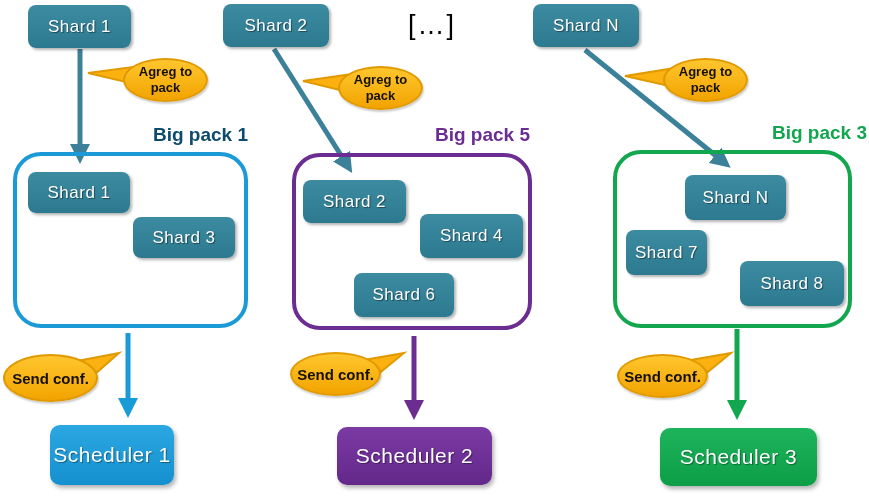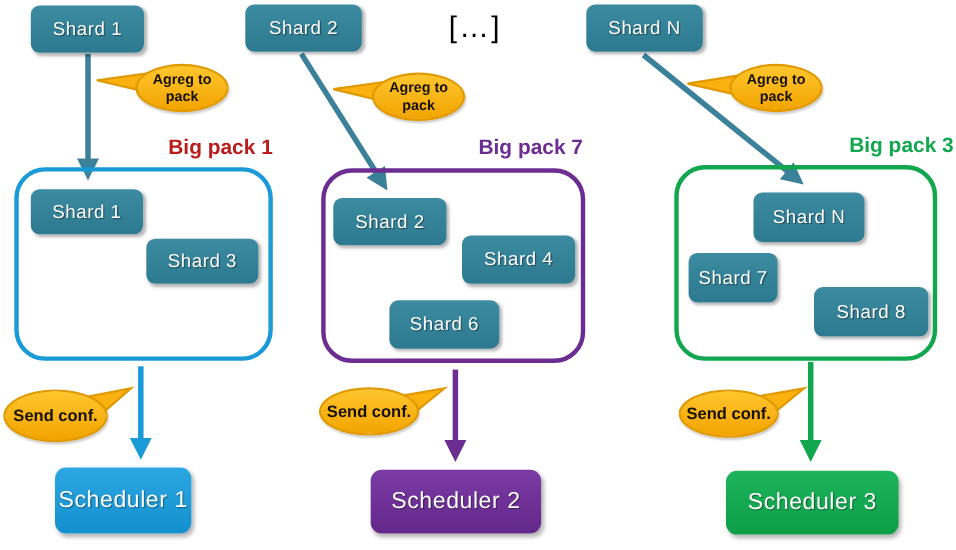--- a/index.html
+++ b/index.html
@@ -20,21 +20,21 @@
     letter-spacing:.5px;
   }
 
   
   .pack{border-radius:28px;background:transparent;}
   .pack.p1{border:4px solid #1b9ad8;}
   .pack.p2{border:4px solid #6b2d91;}
   .pack.p3{border:4px solid #12a74f;}
 
   .pack-label{font-weight:bold;font-size:19px;white-space:nowrap;}
-  .pack-label.p1{color:#b91c1c;}
+  .pack-label.p1{color:#0c4a6e;}
   .pack-label.p2{color:#6b2d91;}
   .pack-label.p3{color:#12a74f;}
 
   
   .bubble{
     border-radius:50%;
     background:linear-gradient(180deg,#ffc62e,#f2a400);
     border:2px solid #e09a00;
     display:flex;align-items:center;justify-content:center;
     text-align:center;color:#151000;font-weight:600;
@@ -97,21 +97,21 @@
   <div class="node shard" style="left:28px;top:5px;width:103px;height:43px;">Shard 1</div>
   <div class="node shard" style="left:223px;top:4px;width:106px;height:43px;">Shard 2</div>
   <div class="node ellipsis" style="left:408px;top:10px;">[…]</div>
   <div class="node shard" style="left:533px;top:4px;width:106px;height:43px;">Shard N</div>
 
   <div class="node bubble agreg" style="left:123px;top:58px;width:85px;height:44px;">Agreg to pack</div>
   <div class="node bubble agreg" style="left:338px;top:66px;width:85px;height:44px;">Agreg to pack</div>
   <div class="node bubble agreg" style="left:663px;top:58px;width:85px;height:44px;">Agreg to pack</div>
 
   <div class="node pack-label p1" style="right:621px;top:124px;">Big pack 1</div>
-  <div class="node pack-label p2" style="right:339px;top:124px;">Big pack 7</div>
+  <div class="node pack-label p2" style="right:339px;top:124px;">Big pack 5</div>
   <div class="node pack-label p3" style="right:2px;top:122px;">Big pack 3</div>
 
   <div class="node pack p1" style="left:13px;top:152px;width:235px;height:176px;"></div>
   <div class="node shard" style="left:28px;top:172px;width:102px;height:41px;">Shard 1</div>
   <div class="node shard" style="left:133px;top:217px;width:102px;height:41px;">Shard 3</div>
 
   <div class="node pack p2" style="left:292px;top:153px;width:240px;height:177px;"></div>
   <div class="node shard" style="left:303px;top:180px;width:103px;height:43px;">Shard 2</div>
   <div class="node shard" style="left:420px;top:214px;width:103px;height:44px;">Shard 4</div>
   <div class="node shard" style="left:354px;top:273px;width:100px;height:44px;">Shard 6</div>

